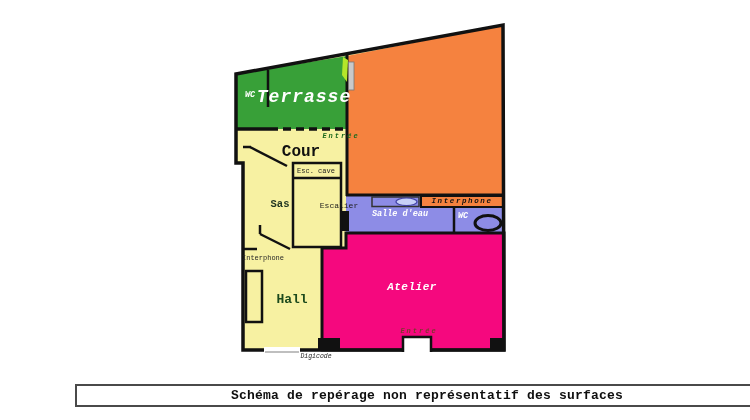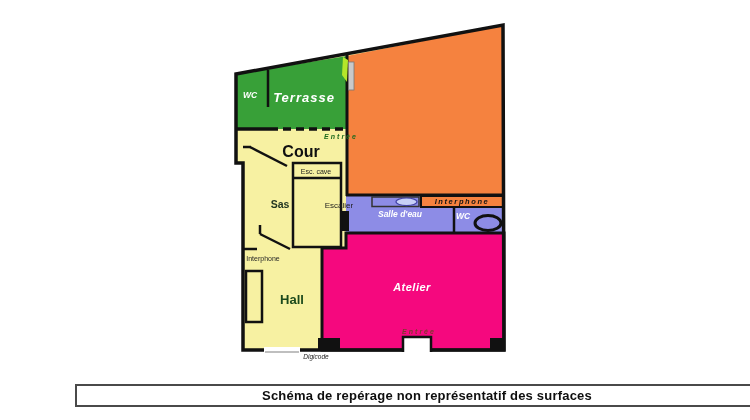--- a/index.html
+++ b/index.html
@@ -1,26 +1,26 @@
 <!DOCTYPE html>
 <html><head>
 <meta charset="utf-8">
 <style>
   html,body{margin:0;padding:0;background:#ffffff;}
   .stage{
     position:relative;width:750px;height:420px;background:#ffffff;overflow:hidden;
-    font-family:Liberation Sans, sans-serif;
+    font-family:Liberation Mono, monospace;
   }
   .plan-svg{position:absolute;left:0;top:0;}
   .lbl{
     position:absolute;transform:translate(-50%,-50%);
     white-space:nowrap;line-height:1;user-select:none;
   }
   .lbl-white{color:#ffffff;font-weight:bold;font-style:italic;}
-  .terrasse{font-size:13px;letter-spacing:1px;}
+  .terrasse{font-size:18px;letter-spacing:1px;}
   .wc-top{font-size:8.5px;font-style:italic;}
   .cour{font-size:16px;font-weight:bold;color:#101010;}
   .sas{font-size:10.5px;font-weight:bold;color:#223622;padding-left:32px;}
   .hall{font-size:13px;font-weight:bold;color:#1c4a1c;}
   .escalier{font-size:8px;color:#1c1c1c;margin-left:27px;}
   .esc-cave{font-size:7px;color:#1c1c1c;}
   .interphone{font-size:7px;color:#272727;}
   .salle-deau{font-size:8.5px;margin-left:26px;}
   .wc-bath{font-size:8.5px;}
   .cuisinette{font-size:7.5px;font-weight:bold;font-style:italic;color:#141414;letter-spacing:1.6px;}

